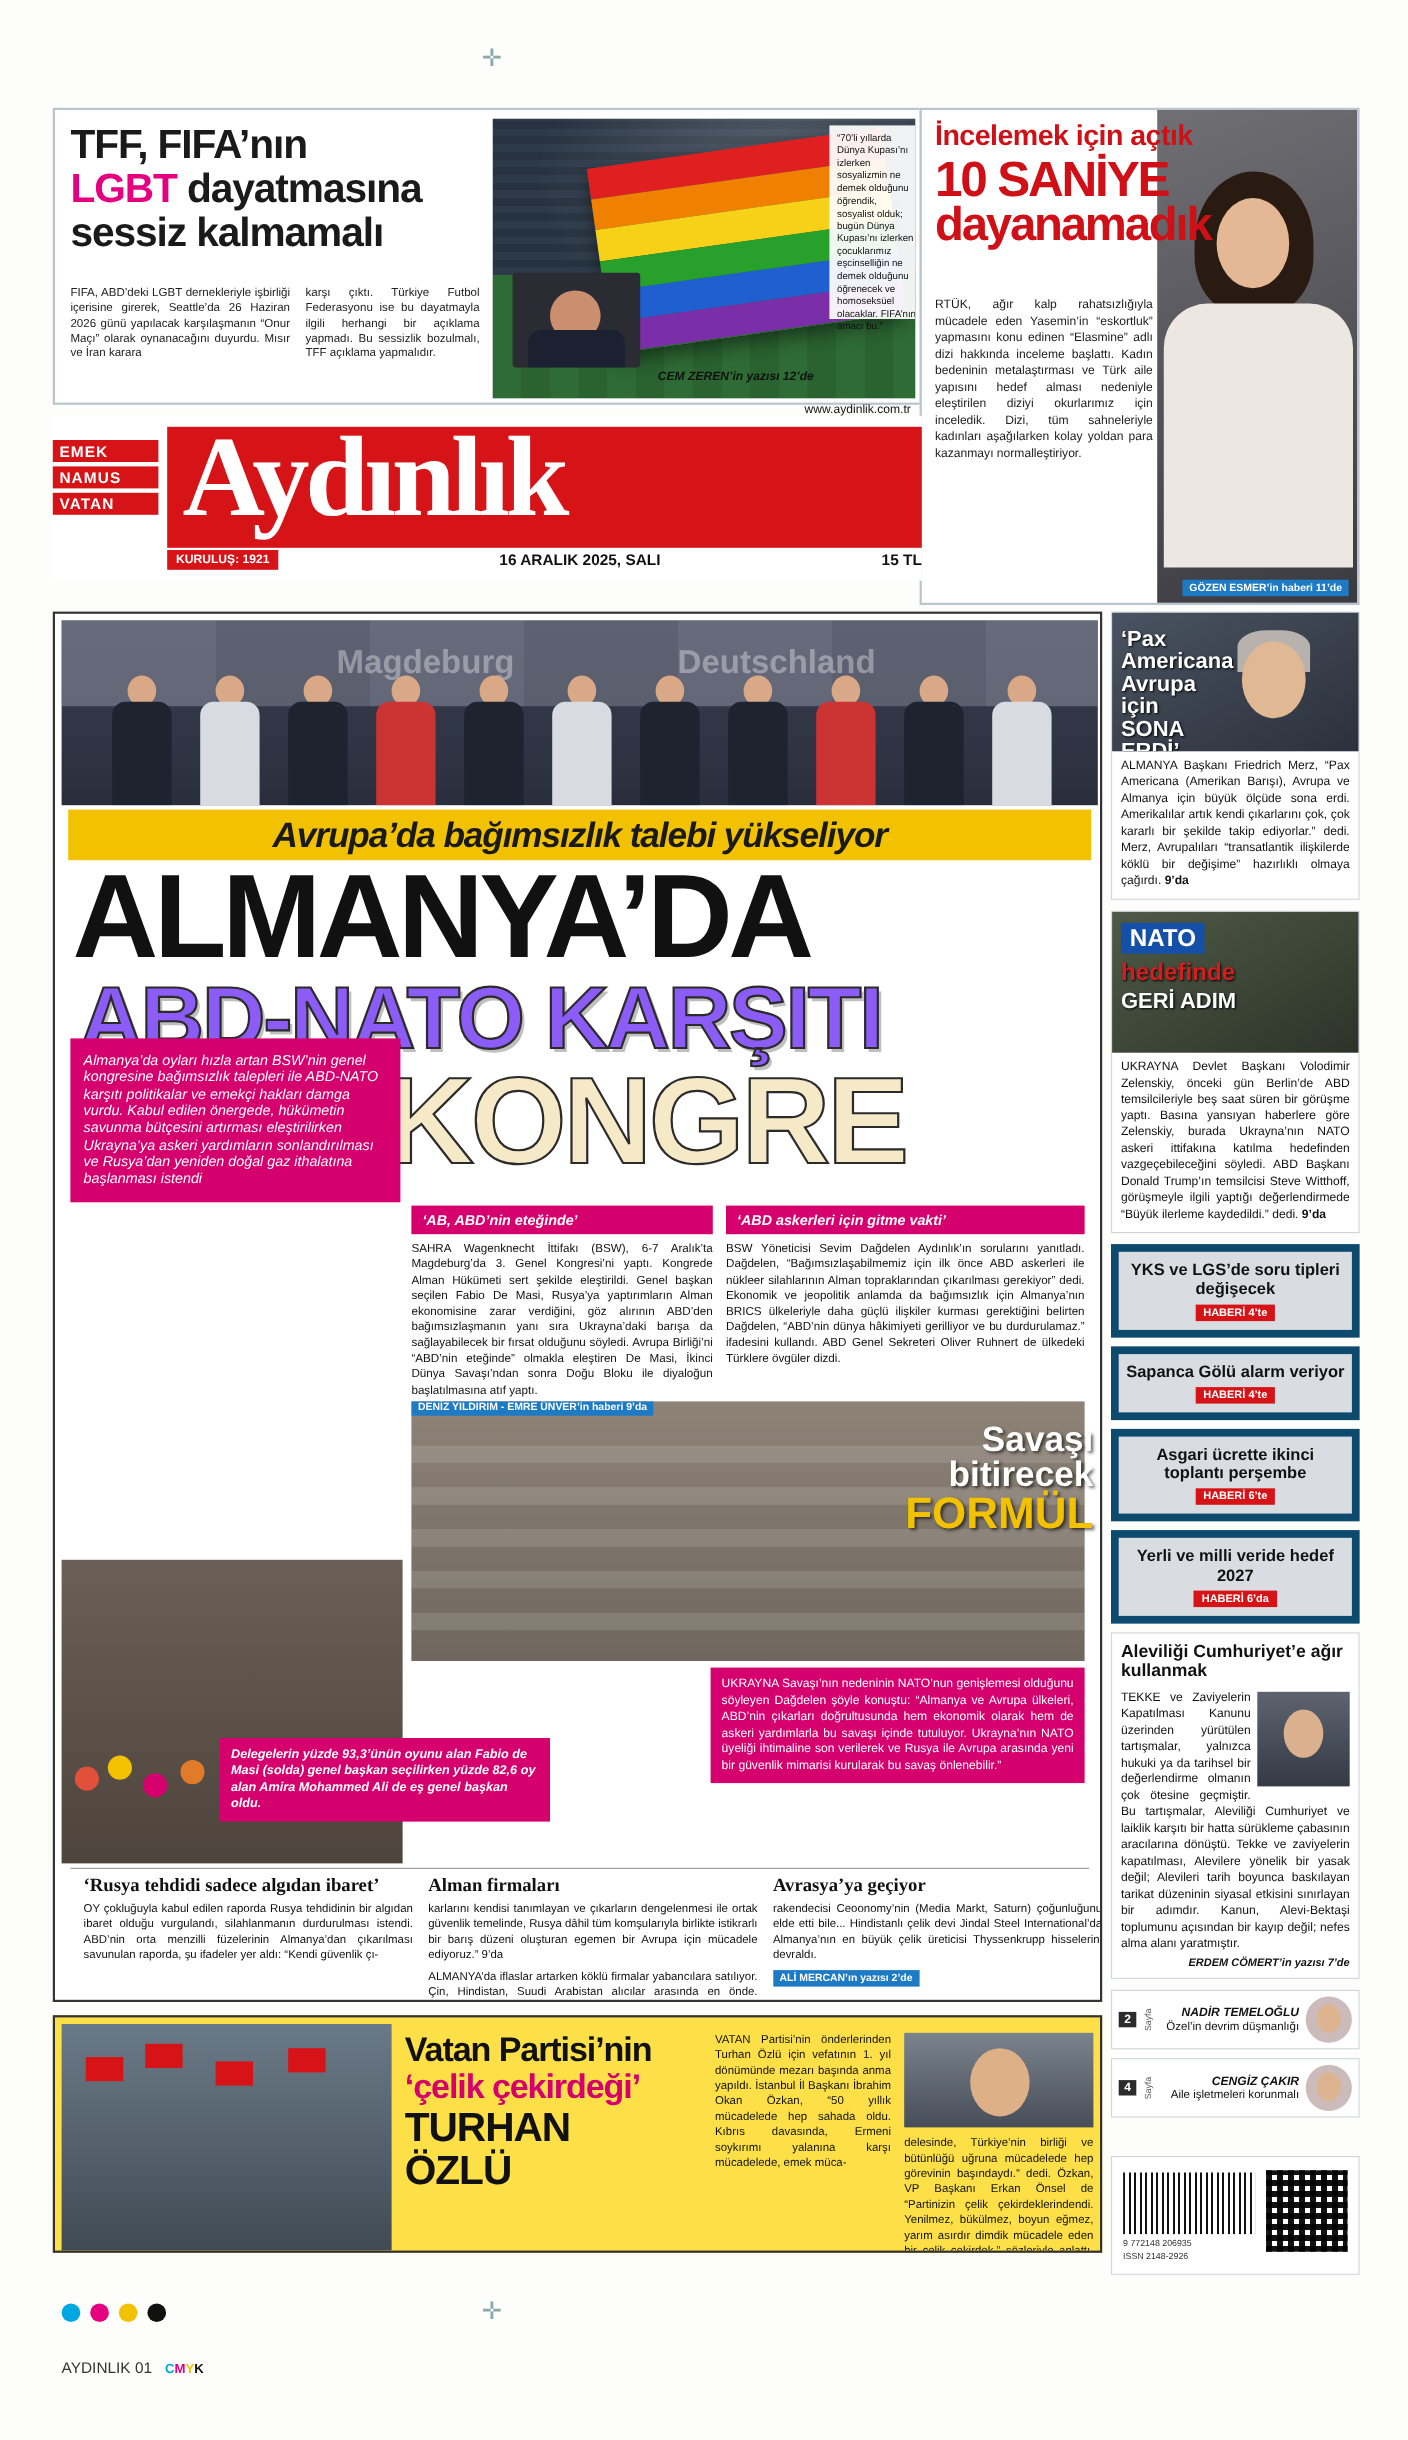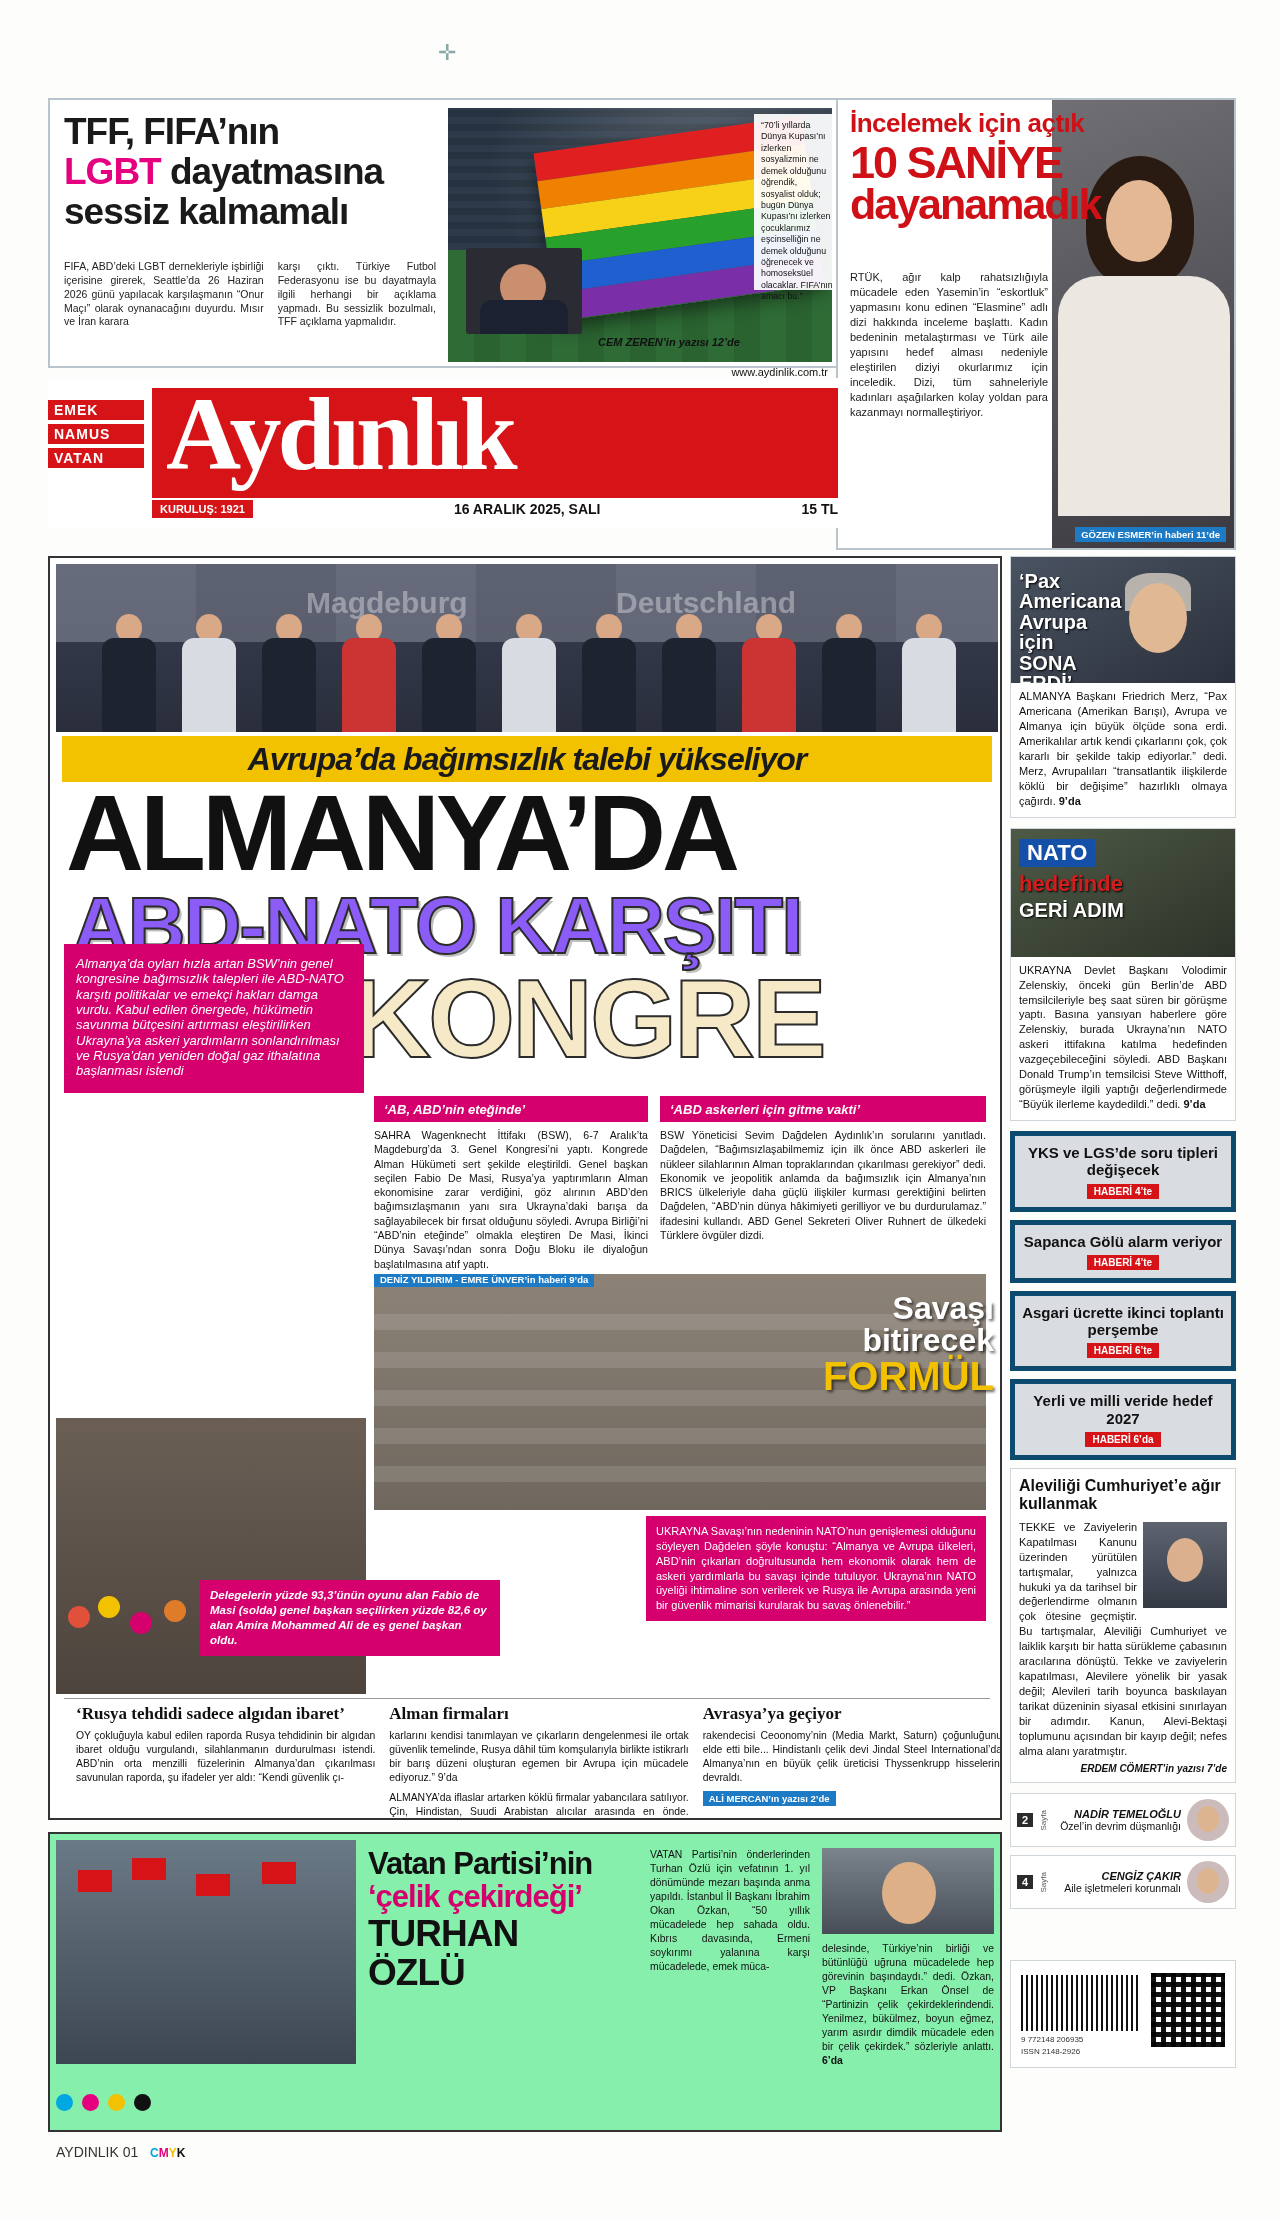--- a/index.html
+++ b/index.html
@@ -122,39 +122,39 @@
   .pax-photo { width:100%; height:126px; background:linear-gradient(150deg,#4a5361,#2b313c); position:relative; overflow:hidden; margin:-8px -8px 6px; width:calc(100% + 16px); }
   .pax-photo .face2 { position:absolute; left:118px; top:26px; width:58px; height:70px; border-radius:50%; background:#e0b894; }
   .pax-photo .hair2 { position:absolute; left:114px; top:16px; width:66px; height:38px; border-radius:40% 40% 0 0; background:#b8b2ad; }
   .pax-title { position:absolute; left:8px; top:14px; width:100px; font-size:20px; font-weight:800; color:#fff; line-height:1.02; text-shadow:1px 1px 2px #000; }
   .rc-body { font-size:11px; line-height:1.36; text-align:justify; }
   .rc-body b { font-weight:700; }
   .nato-photo { width:calc(100% + 16px); height:128px; margin:-8px -8px 6px; background:linear-gradient(150deg,#4e5a46,#2d3329); position:relative; overflow:hidden; }
   .nato-tag { position:absolute; left:8px; top:10px; background:#1550a8; color:#fff; font-size:22px; font-weight:800; padding:1px 8px; }
   .nato-l2 { position:absolute; left:8px; top:42px; font-size:22px; font-weight:800; color:#d41e1e; text-shadow:1px 1px 2px #000; }
   .nato-l3 { position:absolute; left:8px; top:70px; font-size:20px; font-weight:800; color:#fff; text-shadow:1px 1px 2px #000; }
-  .gray-box { background:#d9dde1; border:5px solid #0c4a6e; text-align:center; padding:8px 6px; margin-bottom:8px; }
+  .gray-box { background:#d9dde1; border:7px solid #0c4a6e; text-align:center; padding:8px 6px; margin-bottom:8px; }
   .gray-box .t { font-size:15px; font-weight:700; line-height:1.15; color:#111; }
   .gray-box .h { display:inline-block; margin-top:5px; background:#d61418; color:#fff; font-size:10px; font-weight:700; padding:2px 7px; }
   .alevi { border:1px solid #cfd6da; padding:8px; background:#fff; }
   .alevi h4 { margin:0 0 6px; font-size:16px; font-weight:700; line-height:1.15; }
   .alevi .ph { float:right; width:84px; height:86px; margin:2px 0 4px 6px; background:linear-gradient(#5d6470,#343a44); position:relative; }
   .alevi .ph .f { position:absolute; left:24px; top:16px; width:36px; height:44px; border-radius:50%; background:#dbb08e; }
   .alevi .cred { margin-top:4px; font-size:10px; font-style:italic; font-weight:700; text-align:right; }
   .mini { display:flex; align-items:center; gap:6px; border:1px solid #cfd6da; background:#fff; padding:5px 6px; margin-bottom:8px; }
   .mini .num { background:#2b2b2b; color:#fff; font-size:11px; font-weight:700; padding:1px 5px; }
   .mini .sayfa { writing-mode:vertical-rl; transform:rotate(180deg); font-size:8px; color:#555; }
   .mini .txt { flex:1; }
   .mini .nm { font-size:11px; font-weight:700; font-style:italic; text-align:right; }
   .mini .dsc { font-size:10.5px; text-align:right; }
   .mini .av { width:42px; height:42px; border-radius:50%; background:#cbb; overflow:hidden; position:relative; }
   .mini .av i { position:absolute; left:10px; top:7px; width:22px; height:26px; border-radius:50%; background:#dcb48f; display:block; }
 
   
-  .vp-box { position:absolute; left:48px; top:1832px; width:954px; height:300px; border:2px solid #333; background:#86efac; overflow:hidden; }
+  .vp-box { position:absolute; left:48px; top:1832px; width:954px; height:216px; border:2px solid #333; background:#fde047; overflow:hidden; }
   .vp-photo { position:absolute; left:6px; top:6px; width:300px; height:224px; background:linear-gradient(#6a7a86,#3c4650); overflow:hidden; }
   .vp-photo .flag { position:absolute; width:34px; height:22px; background:#d61418; }
   .vp-title { position:absolute; left:318px; top:14px; width:250px; }
   .vp-title .a { font-size:31px; font-weight:700; line-height:1.05; letter-spacing:-1px; }
   .vp-title .b { font-size:31px; font-weight:700; color:#d5006d; line-height:1.05; letter-spacing:-1px; }
   .vp-title .c { font-size:37px; font-weight:700; line-height:1.05; letter-spacing:-1px; margin-top:2px; }
   .vp-col1 { position:absolute; left:600px; top:14px; width:160px; font-size:10.4px; line-height:1.34; text-align:justify; }
   .vp-col2 { position:absolute; left:772px; top:14px; width:172px; font-size:10.4px; line-height:1.34; text-align:justify; }
   .vp-face { position:absolute; left:772px; top:14px; width:172px; height:86px; background:linear-gradient(#7b838d,#474e57); }
   .vp-face .f { position:absolute; left:60px; top:14px; width:54px; height:62px; border-radius:50%; background:#ddb088; }

